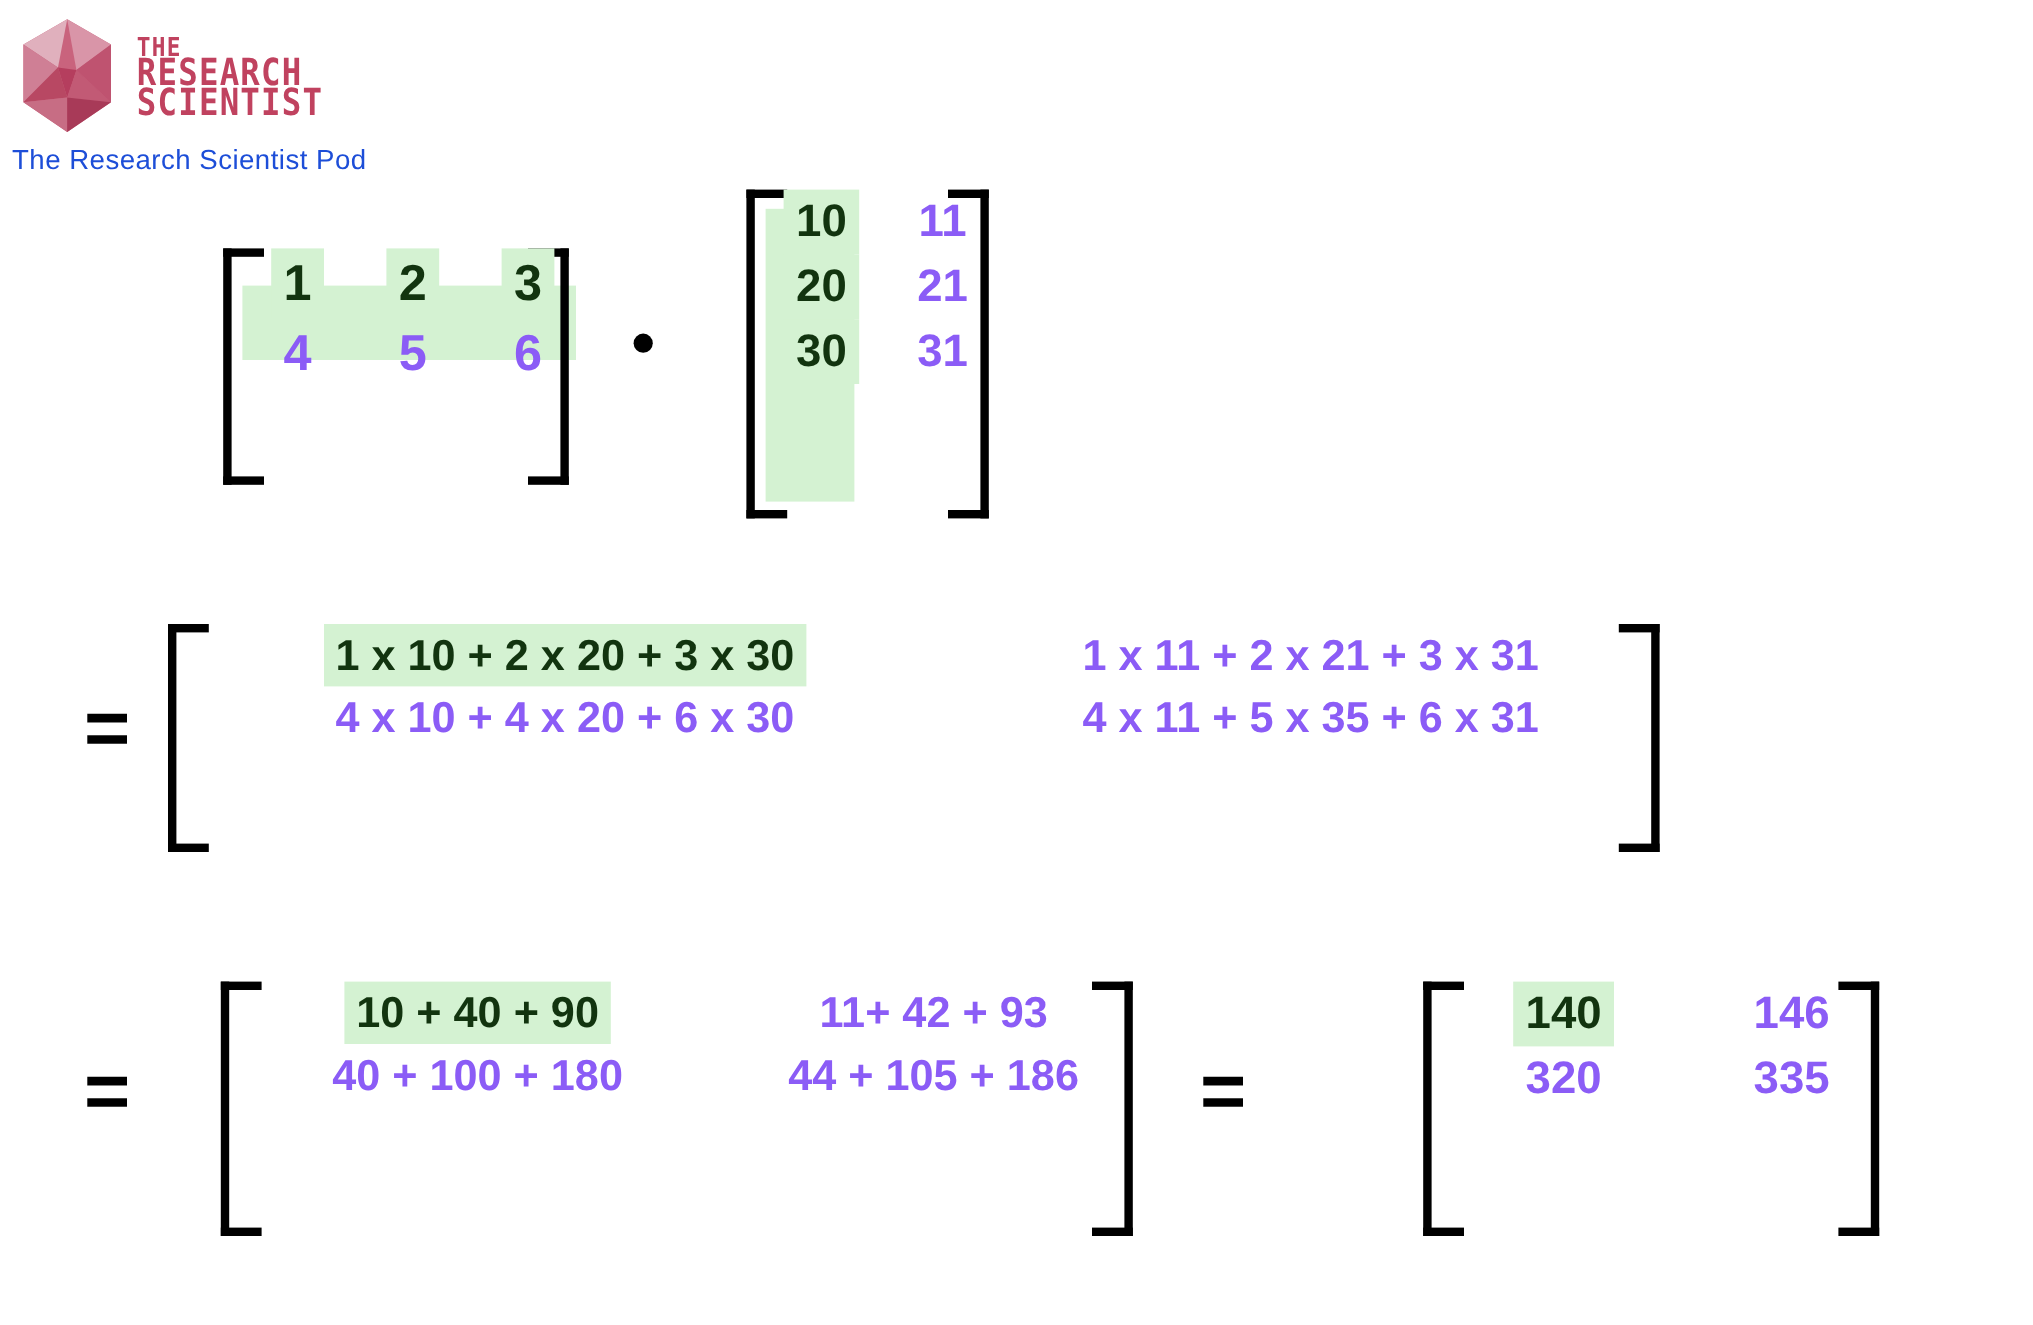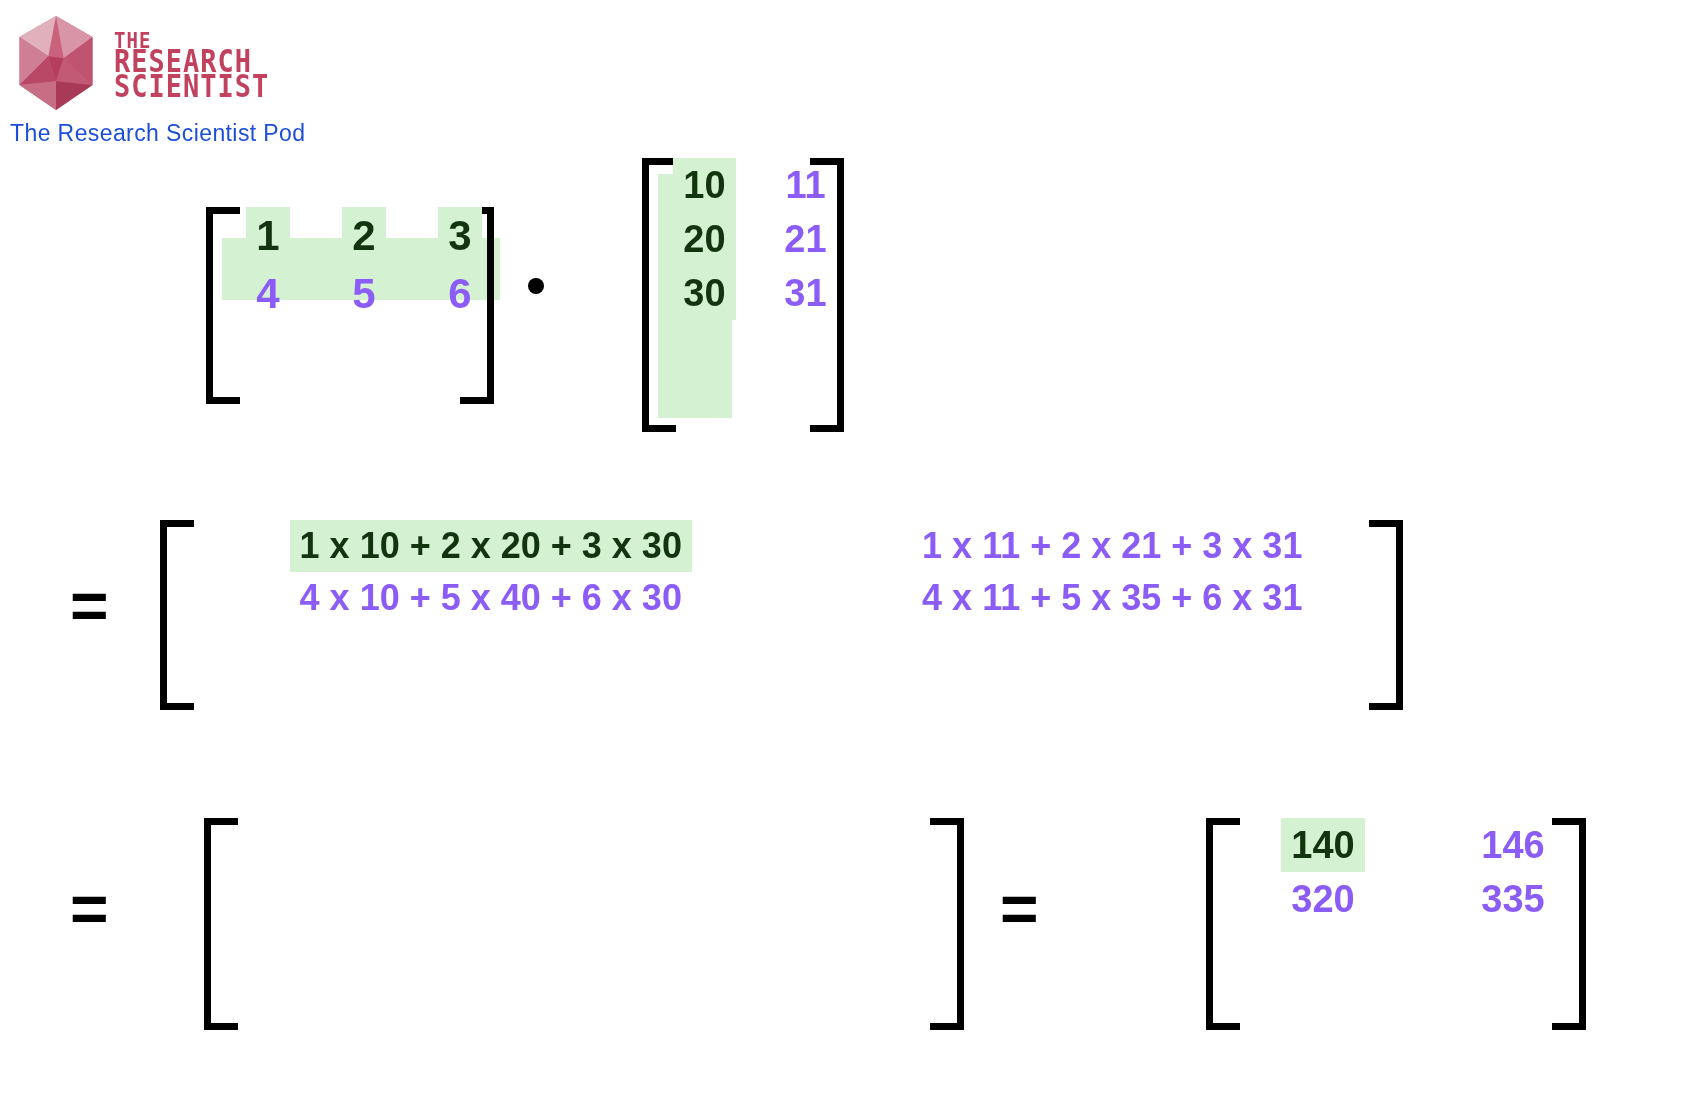--- a/index.html
+++ b/index.html
@@ -59,21 +59,20 @@
     font-size: 23px;
     color: #1d4ed8;
     letter-spacing: 0.4px;
     white-space: nowrap;
   }
 
   
   .matrix {
     position: absolute;
     box-sizing: border-box;
-    margin-left: 20px;
   }
   .bracket {
     position: absolute;
     top: 0;
     bottom: 0;
     width: 34px;
     box-sizing: border-box;
   }
   .bracket.left {
     left: 0;
@@ -256,30 +255,36 @@
 </div>
 
 <div class="eq" id="eq-1">=</div>
 
 <div class="matrix" id="matrix-c">
   <div class="bracket left"></div>
   <div class="bracket right"></div>
   <div class="mgrid zIdx">
     <div class="cell hl">1 x 10  + 2 x 20 + 3 x 30</div>
     <div class="cell">1 x 11  + 2 x 21 + 3 x 31</div>
-    <div class="cell">4 x 10 + 5 x 40 + 6 x 30</div>
+    <div class="cell">4 x 10 + 4 x 20 + 6 x 30</div>
     <div class="cell">4 x 11 + 5 x 35 + 6 x 31</div>
   </div>
 </div>
 
 <div class="eq" id="eq-2">=</div>
 
 <div class="matrix" id="matrix-d">
   <div class="bracket left"></div>
   <div class="bracket right"></div>
+  <div class="mgrid zIdx">
+    <div class="cell hl">10 + 40 + 90</div>
+    <div class="cell">11+ 42 + 93</div>
+    <div class="cell">40 + 100 + 180</div>
+    <div class="cell">44 + 105 + 186</div>
+  </div>
 </div>
 
 <div class="eq" id="eq-3">=</div>
 
 <div class="matrix" id="matrix-e">
   <div class="bracket left"></div>
   <div class="bracket right"></div>
   <div class="mgrid zIdx">
     <div class="cell hl">140</div>
     <div class="cell">146</div>

